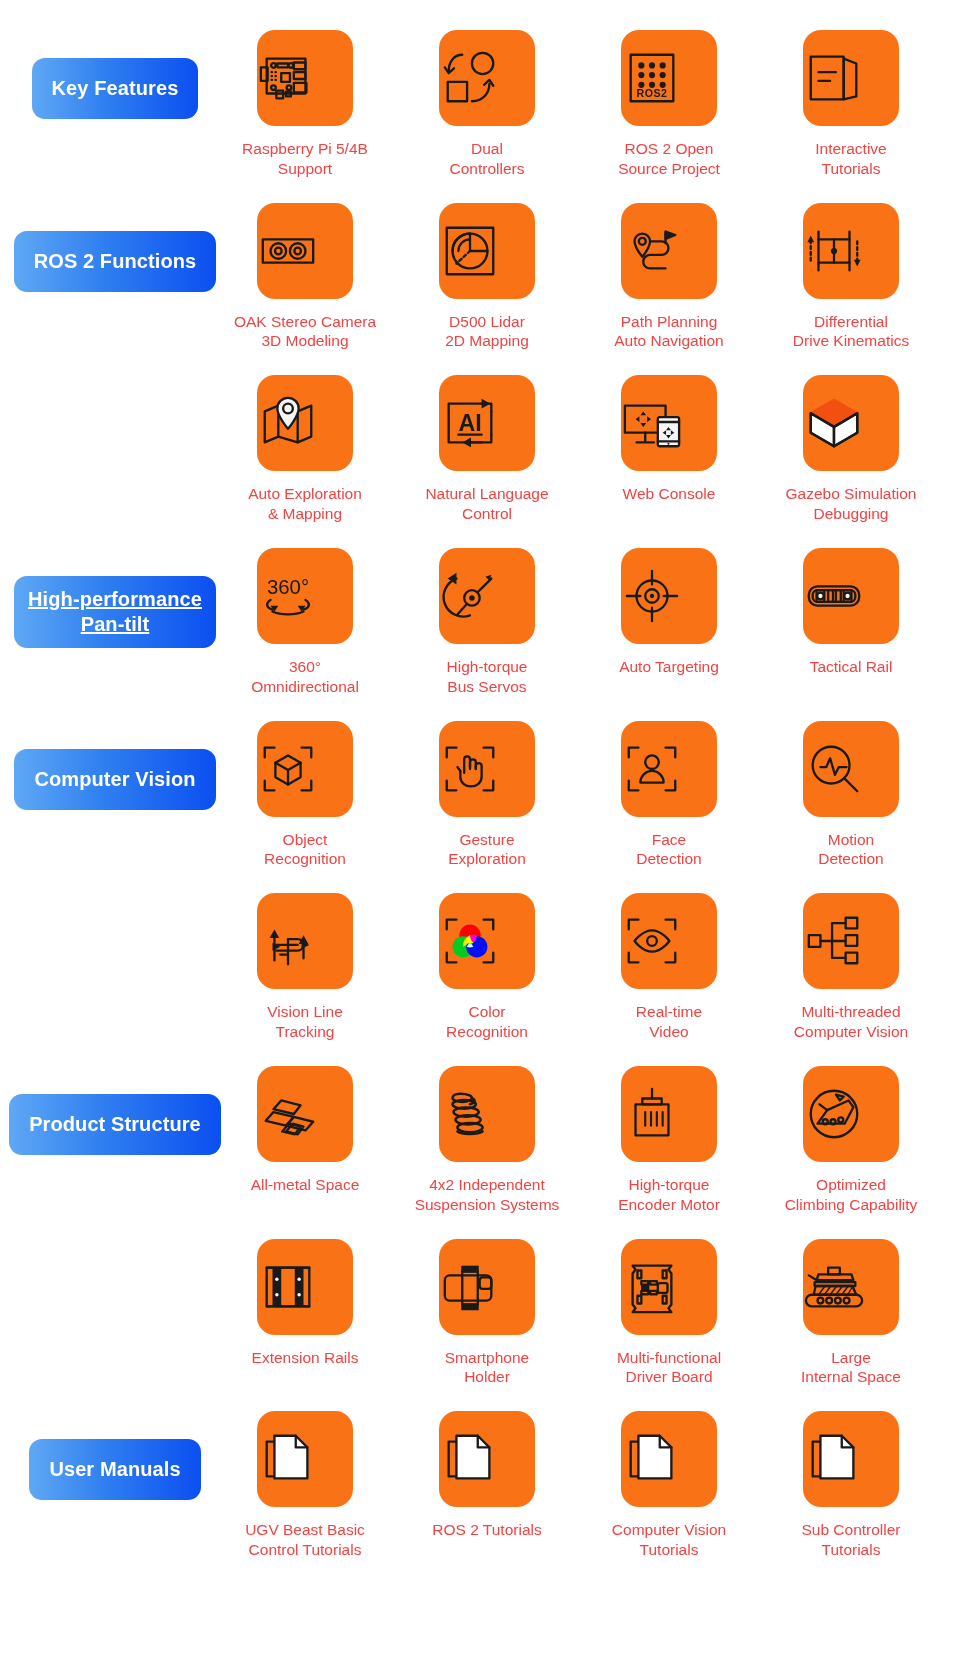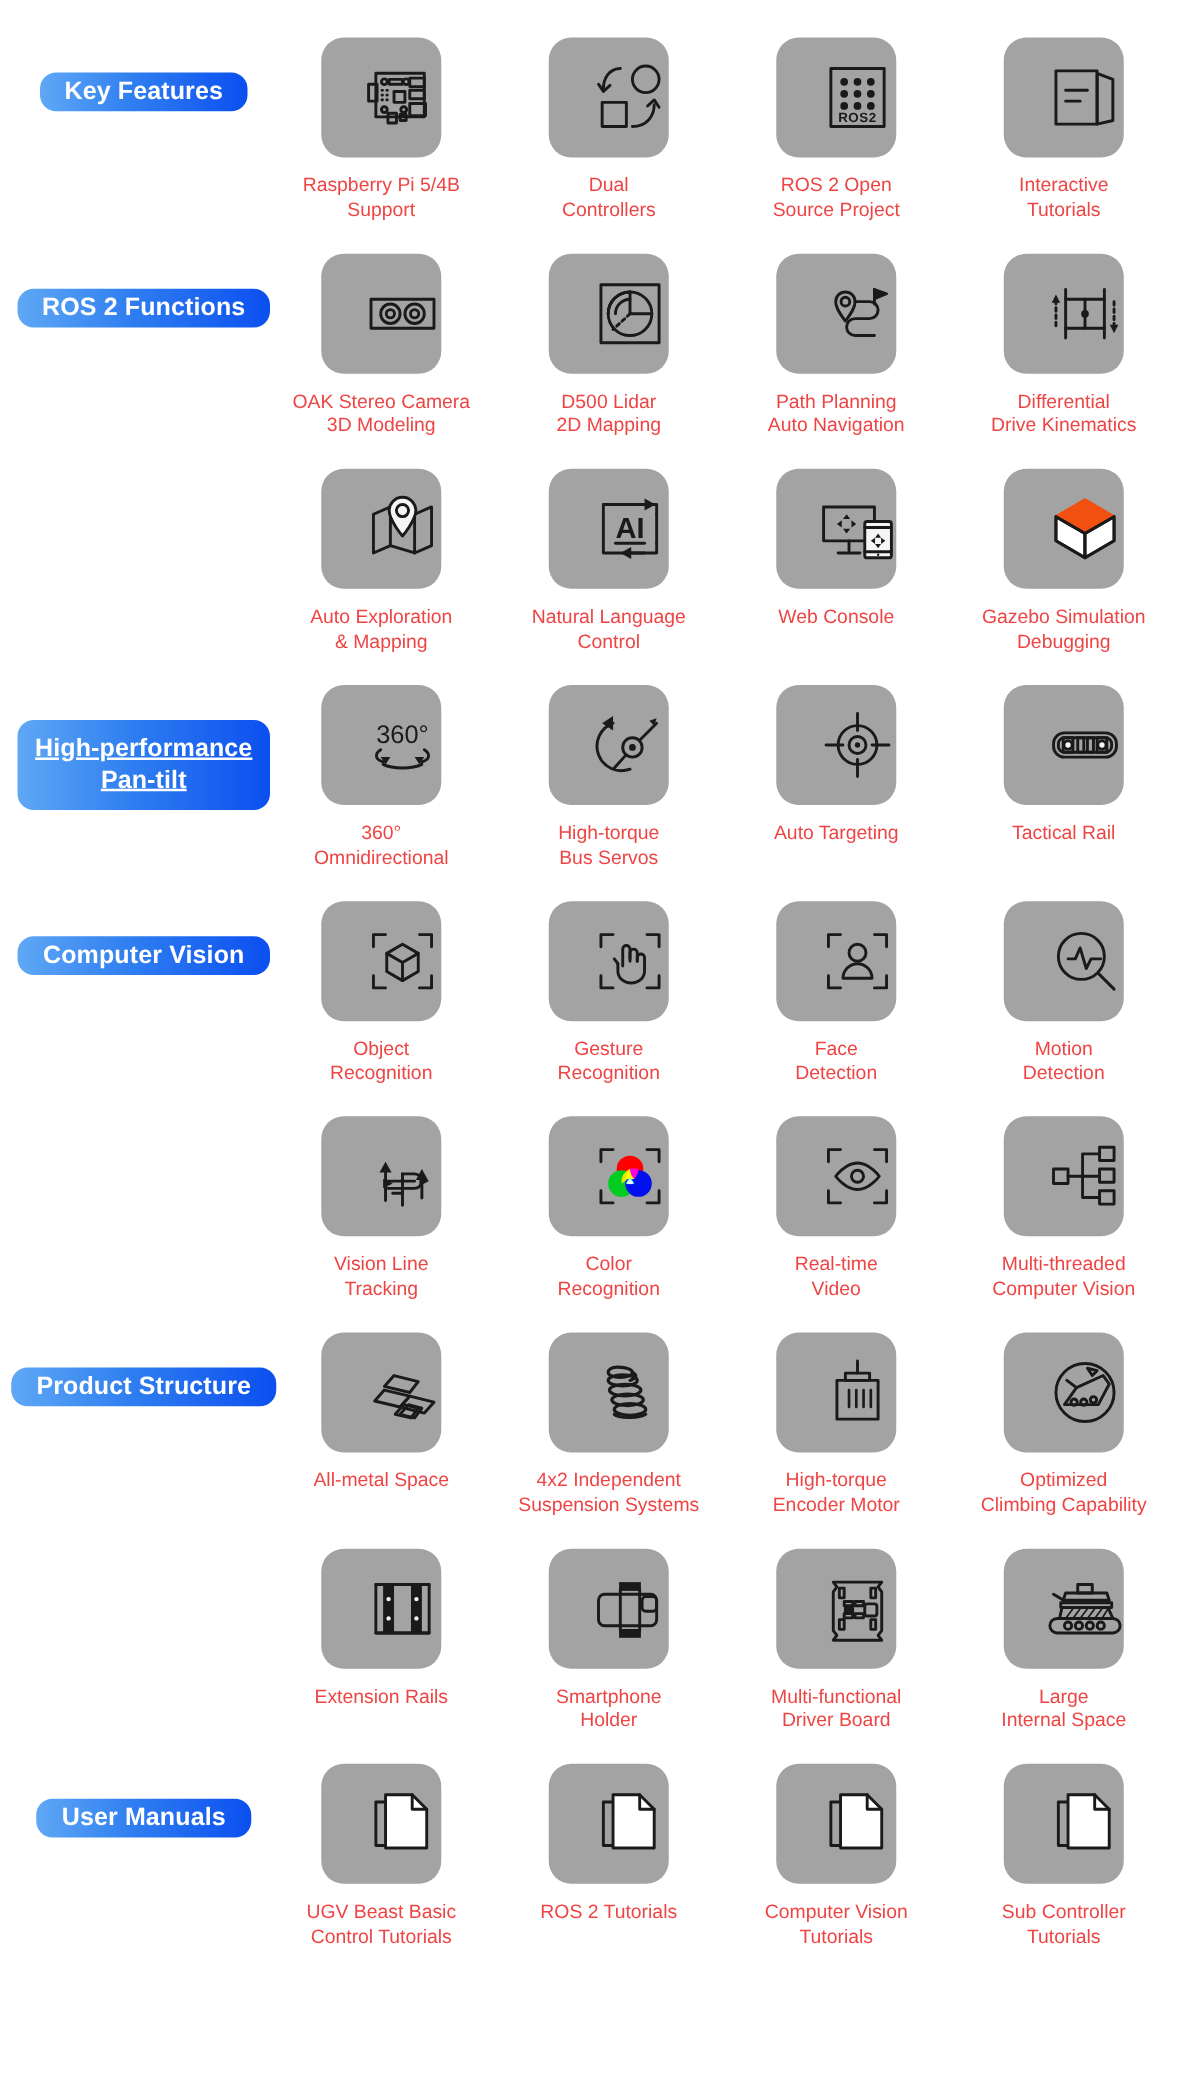--- a/index.html
+++ b/index.html
@@ -25,21 +25,21 @@
     padding-top: 28px;
   }
   .badge {
     background: linear-gradient(to right, #5fa8f5 0%, #2f7ef0 45%, #0b4ff0 100%);
     color: #ffffff;
     border-radius: 13px;
     font-size: 20px;
     font-weight: bold;
     letter-spacing: 0.1px;
     text-align: center;
-    padding: 3px 20px;
+    padding: 18px 20px;
     line-height: 1.25;
     white-space: pre-line;
     min-width: 150px;
   }
   .badge.wide { padding: 11px 14px; text-decoration: underline; }
 
   .cells {
     flex: 1 1 auto;
     display: flex;
     justify-content: flex-start;
@@ -50,24 +50,24 @@
     display: flex;
     flex-direction: column;
     align-items: center;
   }
   .cell:last-child { margin-right: 0; }
 
   .tile {
     width: 96px;
     height: 96px;
     border-radius: 18px;
-    background: #a3a3a3;
+    background: #f97316;
     display: flex;
     align-items: center;
-    justify-content: flex-end;
+    justify-content: flex-start;
     flex: 0 0 96px;
   }
   .tile svg { display: block; }
   .caption {
     margin-top: 13px;
     font-size: 15.5px;
     line-height: 1.28;
     color: #ef4444;
     text-align: center;
     white-space: pre-line;
@@ -373,21 +373,21 @@
           <div class="tile">
             <svg width="62" height="62" viewBox="0 0 64 64" fill="none" stroke="#1a1a1a" stroke-width="2.4" stroke-linecap="round" stroke-linejoin="round">
               <path d="M8 20V10h10M46 10h10v10M56 44v10H46M18 54H8V44"></path>
               <path d="M26 36V22a3 3 0 0 1 6 0v10"></path>
               <path d="M32 30v-5a3 3 0 0 1 6 0v7"></path>
               <path d="M38 32v-3a3 3 0 0 1 6 0v11c0 6-5 10-11 10s-11-4-11-10v-6"></path>
               <path d="M22 34l-3-4"></path>
             </svg>
           </div>
           <div class="caption">Gesture
-Recognition</div>
+Exploration</div>
         </div>
         <div class="cell">
           <div class="tile">
             <svg width="62" height="62" viewBox="0 0 64 64" fill="none" stroke="#1a1a1a" stroke-width="2.4" stroke-linecap="round" stroke-linejoin="round">
               <path d="M8 20V10h10M46 10h10v10M56 44v10H46M18 54H8V44"></path>
               <circle cx="32" cy="25" r="7"></circle>
               <path d="M20 46a12 12 0 0 1 24 0z"></path>
             </svg>
           </div>
           <div class="caption">Face

